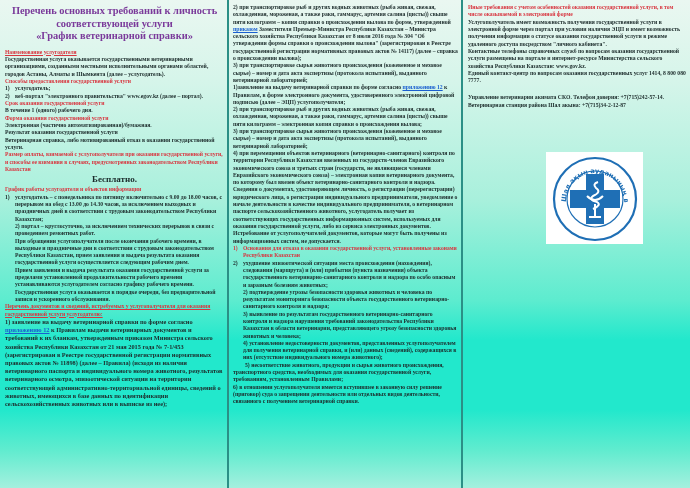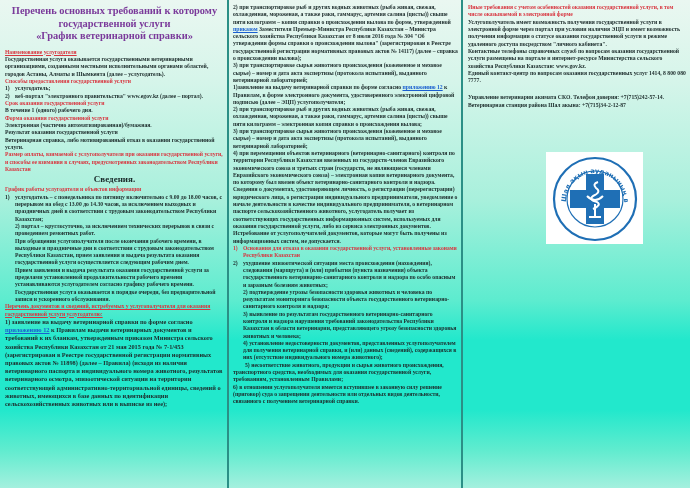--- a/index.html
+++ b/index.html
@@ -47,22 +47,22 @@
   .gap { height: 10px; }
 </style>
 </head>
 <body>
 
 <div class="divider d1"></div>
 <div class="divider d2"></div>
 
 <div class="col col1">
   <div class="title">
-    <div>Перечень основных требований к которому</div>
-    <div>государственной услуги</div>
+    <div>Перечень основных требований к личность</div>
+    <div>соответствующей услуги</div>
     <div>«График ветеринарной справки»</div>
   </div>
 
   <p class="h u">Наименование услугодателя</p>
   <p class="t">Государственная услуга оказывается государственными ветеринарными организациями, созданными местными исполнительными органами областей, городов Астаны, Алматы и Шымкента (далее – услугодатель).</p>
 
   <p class="h">Способы предоставления государственной услуги</p>
   <div class="t num">
       <span class="n">1)</span>
       <span>услугодатель;</span>
@@ -75,21 +75,21 @@
   <p class="h">Срок оказания государственной услуги</p>
   <p class="t">В течение 1 (одного) рабочего дня.</p>
 
   <p class="h">Форма оказания государственной услуги</p>
   <p class="t">Электронная (частично автоматизированная)/бумажная.</p>
 
   <p class="t">Результат оказания государственной услуги</p>
   <p class="t">Ветеринарная справка, либо мотивированный отказ в оказании государственной услуги.</p>
 
   <p class="h">Размер оплаты, взимаемой с услугополучателя при оказании государственной услуги, и способы ее взимания в случаях, предусмотренных законодательством Республики Казахстан</p>
-  <div class="center-big">Сведения.</div>
+  <div class="center-big">Бесплатно.</div>
 
   <p class="h">График работы услугодателя и объектов информации</p>
   <div class="t num">
       <span class="n">1)</span>
       <span>услугодатель – с понедельника по пятницу включительно с 9.00 до 18.00 часов, с перерывом на обед с 13.00 до 14.30 часов, за исключением выходных и праздничных дней в соответствии с трудовым законодательством Республики Казахстан;</span>
     </div>
   <p class="t ind">2) портал – круглосуточно, за исключением технических перерывов в связи с проведением ремонтных работ.</p>
   <p class="t ind">При обращении услугополучателя после окончания рабочего времени, в выходные и праздничные дни в соответствии с трудовым законодательством Республики Казахстан, прием заявления и выдача результата оказания государственной услуги осуществляется следующим рабочим днем.</p>
   <p class="t ind">Прием заявления и выдача результата оказания государственной услуги за пределами установленной продолжительности рабочего времени устанавливаются услугодателем согласно графику рабочего времени.</p>
   <p class="t ind">Государственная услуга оказывается в порядке очереди, без предварительной записи и ускоренного обслуживания.</p>

